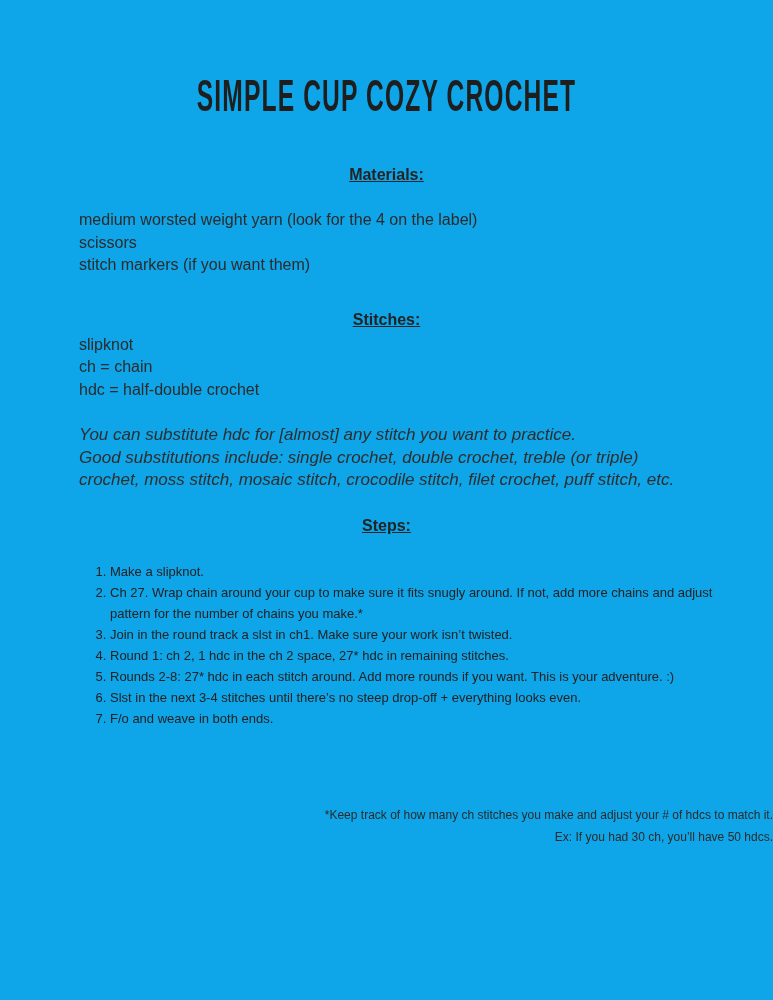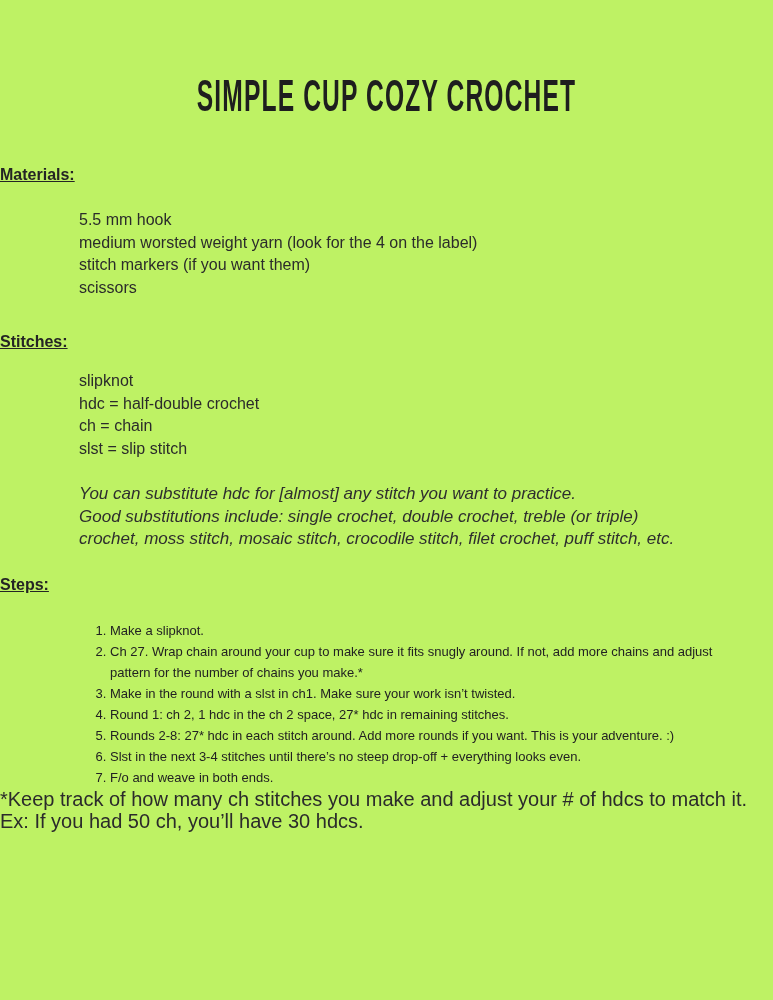--- a/index.html
+++ b/index.html
@@ -5,59 +5,60 @@
   html, body {
     margin: 0;
     padding: 0;
     background: #ffffff;
   }
   .page {
     position: relative;
     width: 773px;
     height: 1000px;
     margin: 0 auto;
-    background: #bef264;
+    background: #0ea5e9;
     overflow: hidden;
     font-family: "Liberation Sans", sans-serif;
     color: #2b2b2b;
   }
   
   .title {
     margin: 74px 0 0 0;
     text-align: center;
     font-size: 44px;
     line-height: 44px;
     font-weight: bold;
     letter-spacing: 2px;
     color: #1e1e1e;
     transform: scaleX(0.56);
     transform-origin: 50% 50%;
     white-space: nowrap;
   }
   .heading {
     margin: 0;
+    text-align: center;
     font-size: 16px;
     line-height: 20px;
     font-weight: bold;
     text-decoration: underline;
     color: #242424;
   }
   .heading-materials { margin-top: 47px; }
   .heading-stitches  { margin-top: 33px; }
   .heading-steps     { margin-top: 24px; }
 
   ul.plain-list {
     list-style: none;
     margin: 0;
     padding: 0 0 0 79px;
     font-size: 16px;
     line-height: 22.5px;
   }
   ul.plain-list.materials { margin-top: 24px; }
-  ul.plain-list.stitches  { margin-top: 18px; }
+  ul.plain-list.stitches  { margin-top: 4px; }
 
   .note {
     margin: 23px 0 0 79px;
     width: 620px;
     font-style: italic;
     font-size: 17px;
     line-height: 22.5px;
     color: #2e2e2e;
   }
   .note p { margin: 0; }
@@ -66,67 +67,66 @@
     margin: 25px 0 0 0;
     padding: 0 0 0 110px;
     width: 610px;
     font-size: 13px;
     line-height: 21px;
     color: #222222;
   }
   ol.steps li { margin: 0; padding: 0; }
 
   .footnote {
-    text-align: left;
-    font-size: 20px;
+    margin-top: 75px;
+    text-align: right;
+    font-size: 12px;
     line-height: 22px;
     color: #2b2b2b;
   }
   .footnote p { margin: 0; }
 </style>
 </head>
 <body>
 
 <div class="page">
 
   <h1 class="title">SIMPLE CUP COZY CROCHET</h1>
 
   <h2 class="heading heading-materials">Materials:</h2>
 
   <ul class="plain-list materials">
-      <li>5.5 mm hook</li>
       <li>medium worsted weight yarn (look for the 4 on the label)</li>
+      <li>scissors</li>
       <li>stitch markers (if you want them)</li>
-      <li>scissors</li>
     </ul>
 
   <h2 class="heading heading-stitches">Stitches:</h2>
 
   <ul class="plain-list stitches">
       <li>slipknot</li>
+      <li>ch = chain</li>
       <li>hdc = half-double crochet</li>
-      <li>ch = chain</li>
-      <li>slst = slip stitch</li>
     </ul>
 
   <div class="note">
       <p>You can substitute hdc for [almost] any stitch you want to practice.</p>
       <p>Good substitutions include: single crochet, double crochet, treble (or triple) crochet, moss stitch, mosaic stitch, crocodile stitch, filet crochet, puff stitch, etc.</p>
     </div>
 
   <h2 class="heading heading-steps">Steps:</h2>
 
   <ol class="steps">
       <li>Make a slipknot.</li>
       <li>Ch 27. Wrap chain around your cup to make sure it fits snugly around. If not, add more chains and adjust pattern for the number of chains you make.*</li>
-      <li>Make in the round with a slst in ch1. Make sure your work isn’t twisted.</li>
+      <li>Join in the round track a slst in ch1. Make sure your work isn’t twisted.</li>
       <li>Round 1: ch 2, 1 hdc in the ch 2 space, 27* hdc in remaining stitches.</li>
       <li>Rounds 2-8: 27* hdc in each stitch around. Add more rounds if you want. This is your adventure. :)</li>
       <li>Slst in the next 3-4 stitches until there’s no steep drop-off + everything looks even.</li>
       <li>F/o and weave in both ends.</li>
     </ol>
 
   <div class="footnote">
       <p>*Keep track of how many ch stitches you make and adjust your # of hdcs to match it.</p>
-      <p>Ex: If you had 50 ch, you’ll have 30 hdcs.</p>
+      <p>Ex: If you had 30 ch, you’ll have 50 hdcs.</p>
     </div>
 
 </div>
 
 </body></html>

